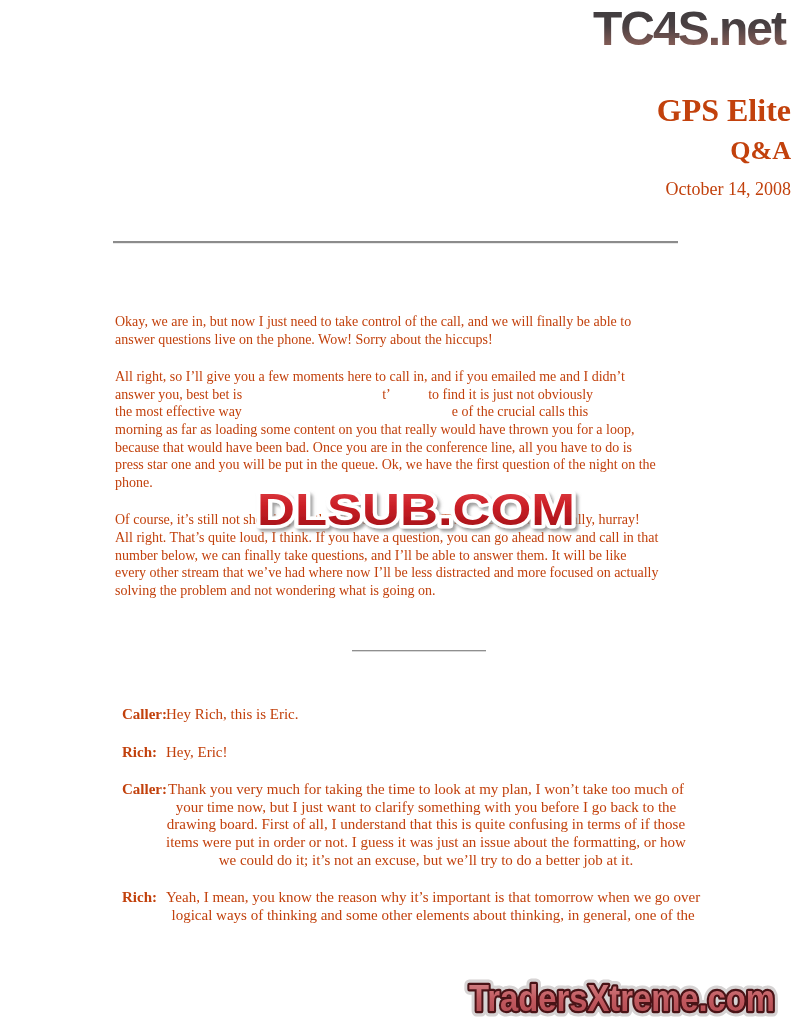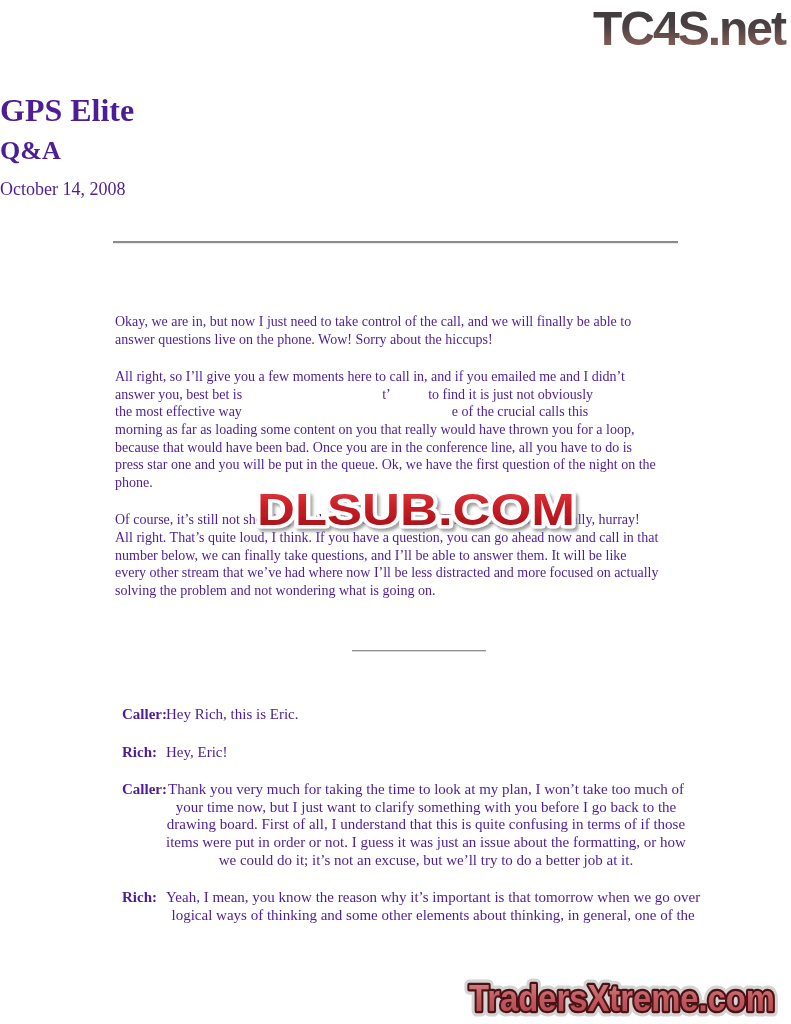--- a/index.html
+++ b/index.html
@@ -3,26 +3,26 @@
 <meta charset="utf-8">
 <style>
   html,body { margin:0; padding:0; background:#fff; }
   .page {
     position: relative;
     width: 791px;
     height: 1024px;
     background: #ffffff;
     overflow: hidden;
     font-family: "Liberation Serif", serif;
-    color: #4c1d95;
+    color: #c2410c;
   }
   
   .tc4s-logo { position: absolute; top: 0px; right: 2px; }
   
-  .title-block { position: absolute; top: 92px; left: 0; width: 100%; text-align: left; }
+  .title-block { position: absolute; top: 92px; left: 0; width: 100%; text-align: right; }
   .doc-title { margin: 0; font-size: 32px; line-height: 36px; font-weight: bold; }
   .doc-subtitle { margin: 8px 0 0 0; font-size: 26px; line-height: 30px; font-weight: bold; }
   .doc-date { margin: 12px 0 0 0; font-size: 18px; line-height: 22px; font-weight: normal; }
   
   .rule-long {
     position: absolute; left: 113px; top: 241px; width: 565px; height: 2px;
     background: #8c8c8c; border-bottom: 1px solid #e9e9e9;
   }
   .rule-short {
     position: absolute; left: 352px; top: 650px; width: 134px; height: 1px;

